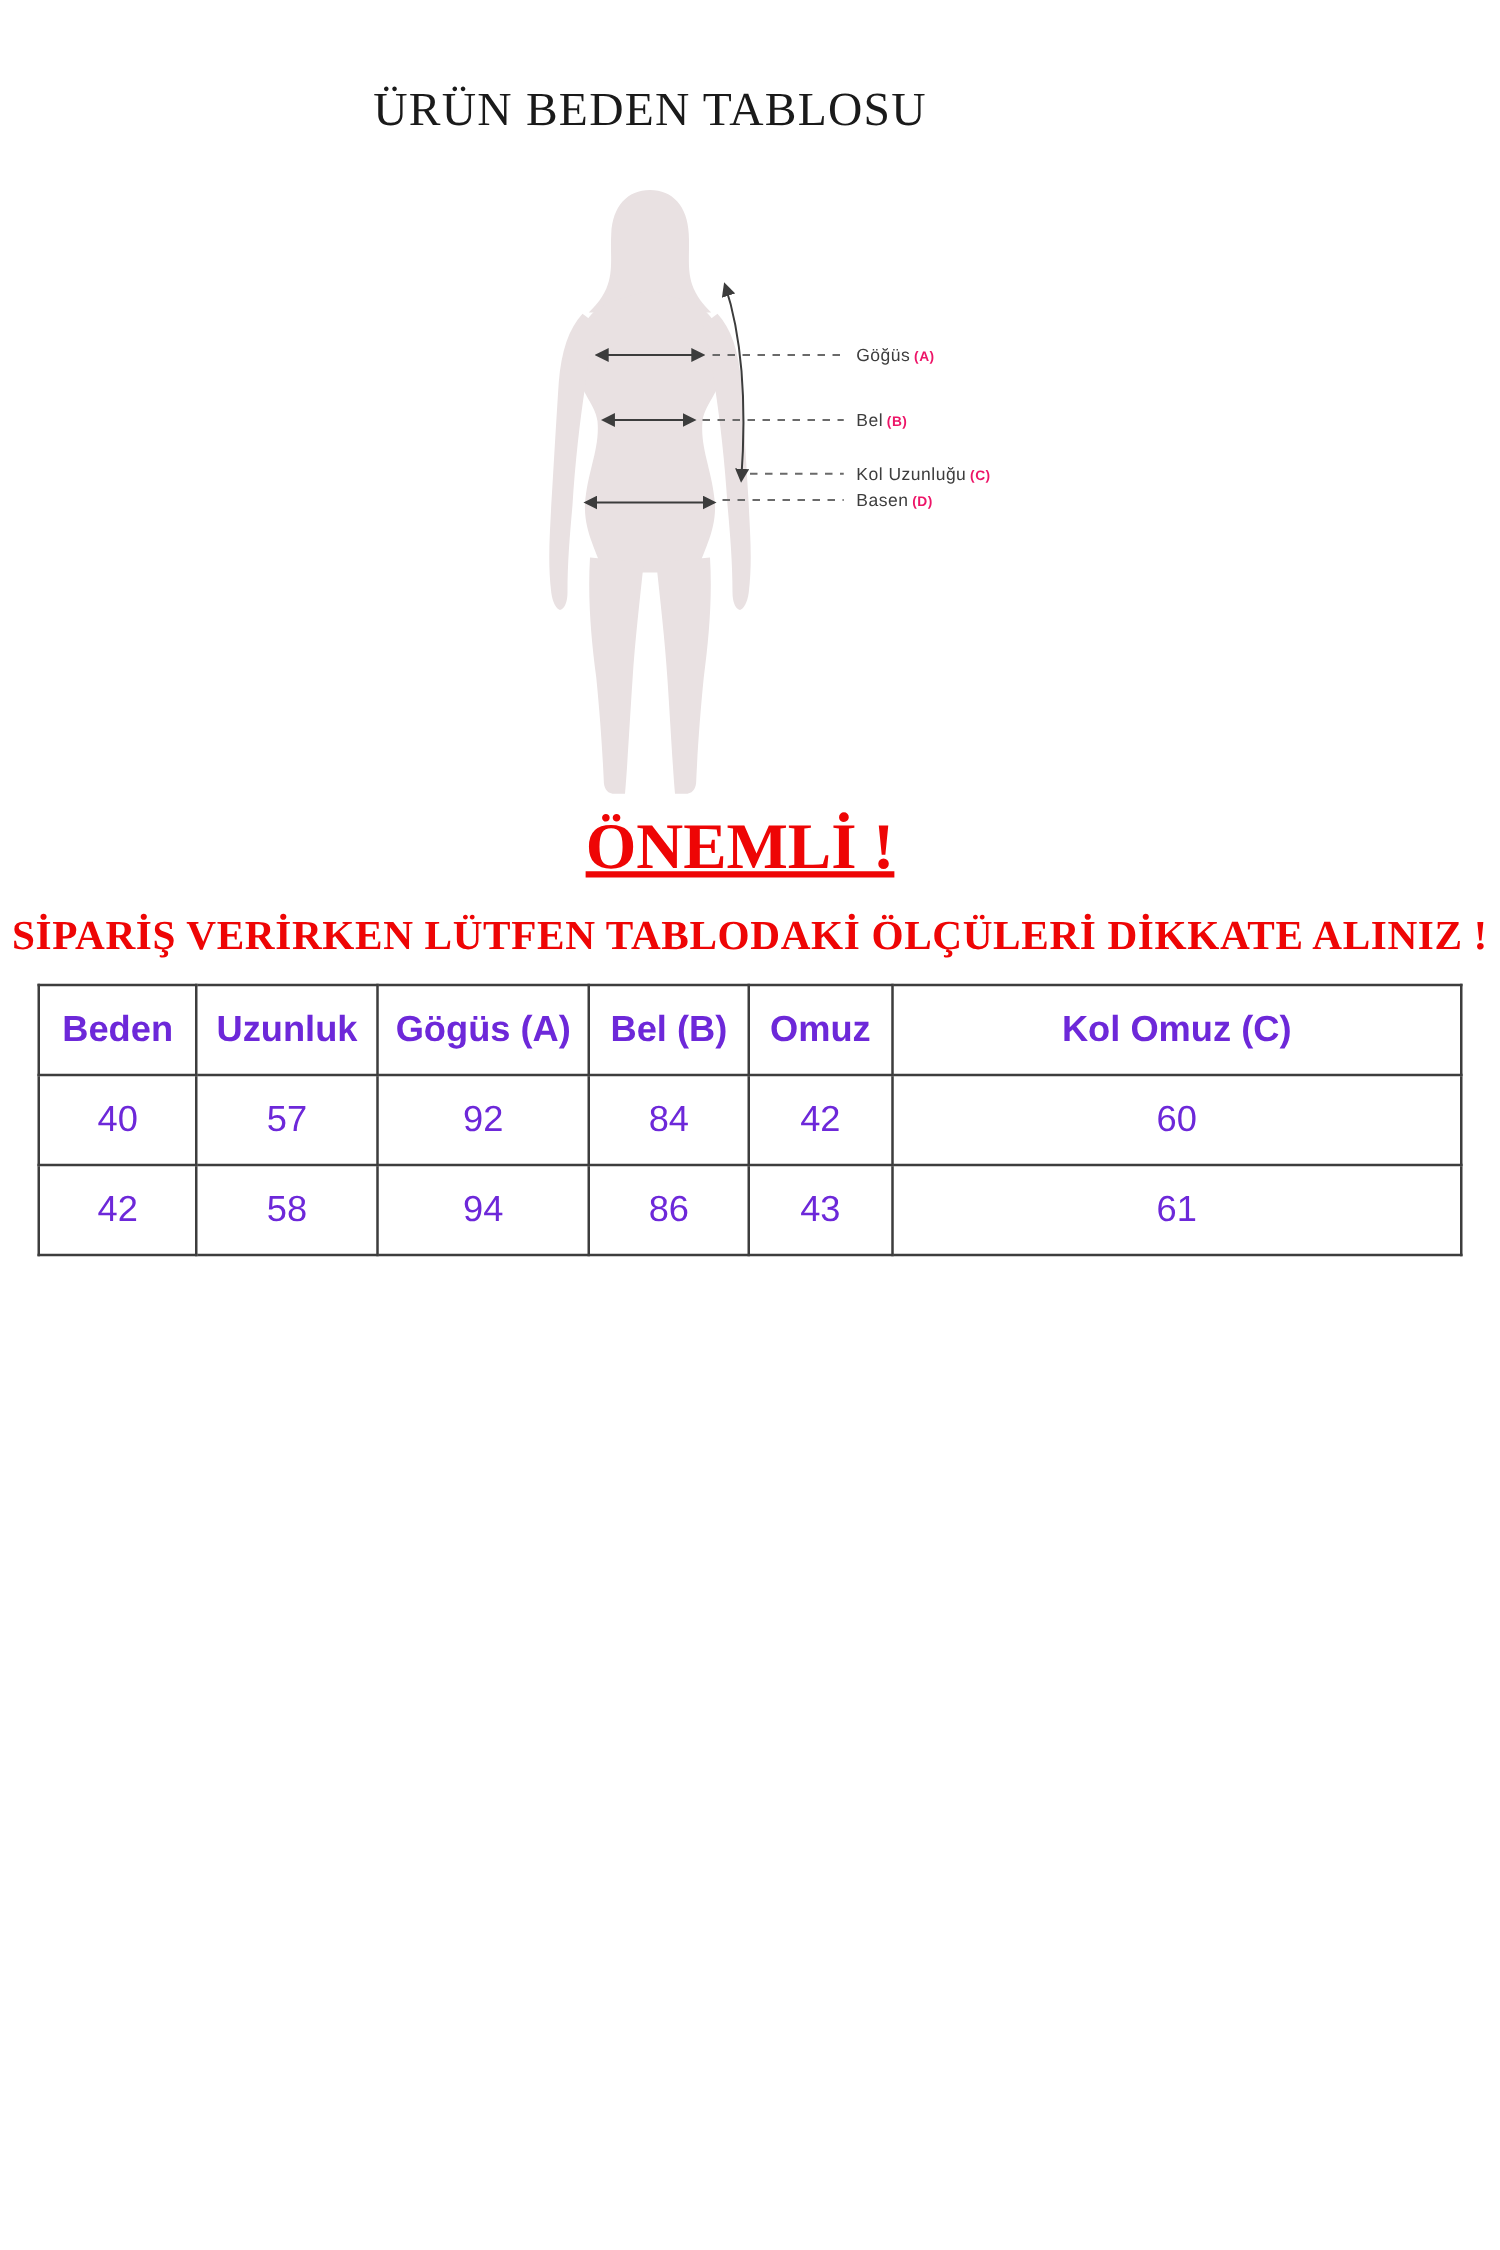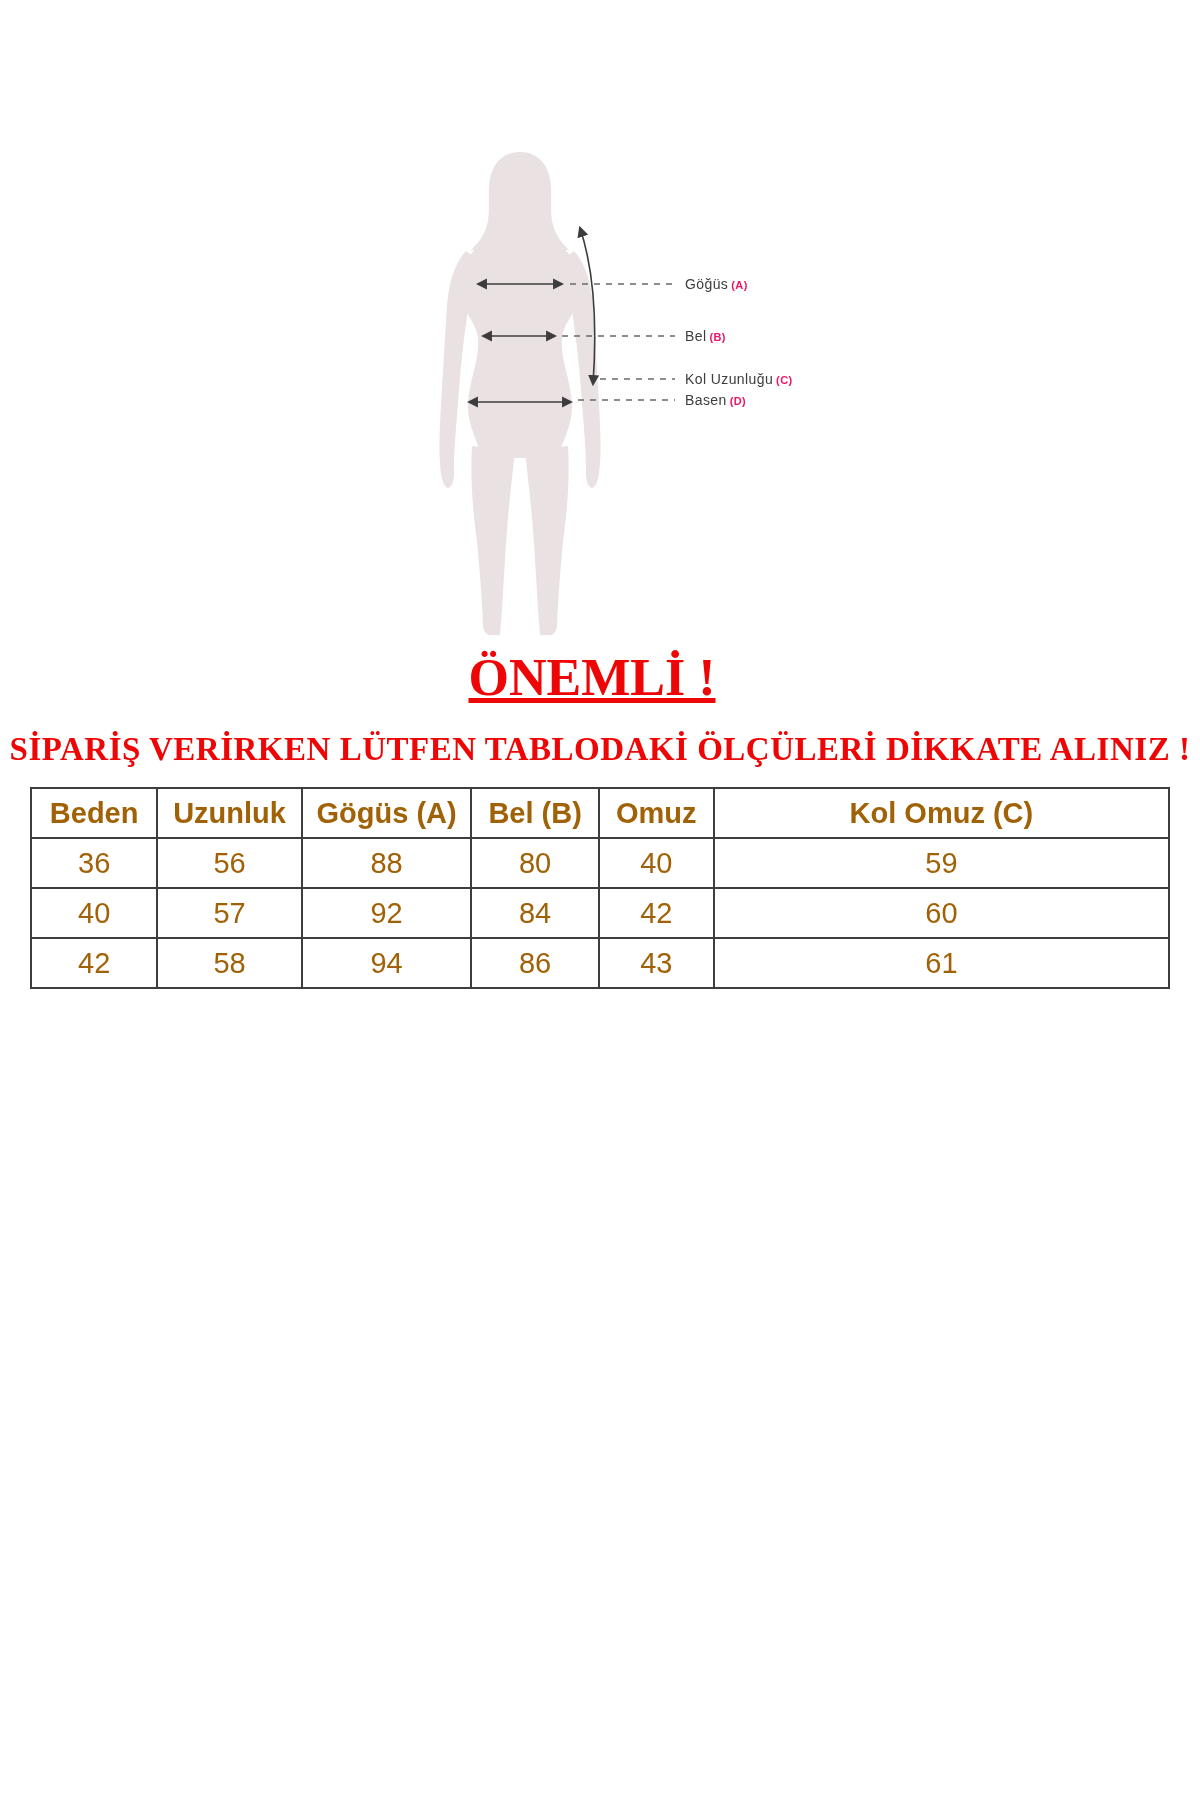--- a/index.html
+++ b/index.html
@@ -69,34 +69,35 @@
   }
   table.size-table {
     position: absolute;
     top: 787px; left: 30px;
     width: 1140px;
     border-collapse: collapse;
     table-layout: fixed;
   }
   table.size-table th, table.size-table td {
     border: 2px solid #3d3d3d;
-    height: 50px;
+    height: 72px;
     text-align: center;
     vertical-align: middle;
     font-size: 29px;
-    color: #a16207;
+    color: #6d28d9;
   }
   table.size-table th { font-weight: bold; }
   table.size-table td { font-weight: 400; }
 </style>
 </head>
 <body>
 
 <div class="page">
 
+  <h1 class="title">ÜRÜN BEDEN TABLOSU</h1>
 
   <div class="figure">
     <svg width="290" height="500" viewBox="0 0 290 500">
       <defs>
         <marker id="ah" viewBox="0 0 10 10" refX="8" refY="5" markerWidth="7" markerHeight="7" orient="auto-start-reverse">
           <path d="M0,0 L10,5 L0,10 z" fill="#3c3c3c"></path>
         </marker>
       </defs>
 
       <g fill="#e9e1e2">
@@ -154,28 +155,20 @@
         <th>Beden</th>
         <th>Uzunluk</th>
         <th>Gögüs (A)</th>
         <th>Bel (B)</th>
         <th>Omuz</th>
         <th>Kol Omuz (C)</th>
       </tr>
     </thead>
     <tbody>
       <tr>
-        <td>36</td>
-        <td>56</td>
-        <td>88</td>
-        <td>80</td>
-        <td>40</td>
-        <td>59</td>
-      </tr>
-      <tr>
         <td>40</td>
         <td>57</td>
         <td>92</td>
         <td>84</td>
         <td>42</td>
         <td>60</td>
       </tr>
       <tr>
         <td>42</td>
         <td>58</td>

